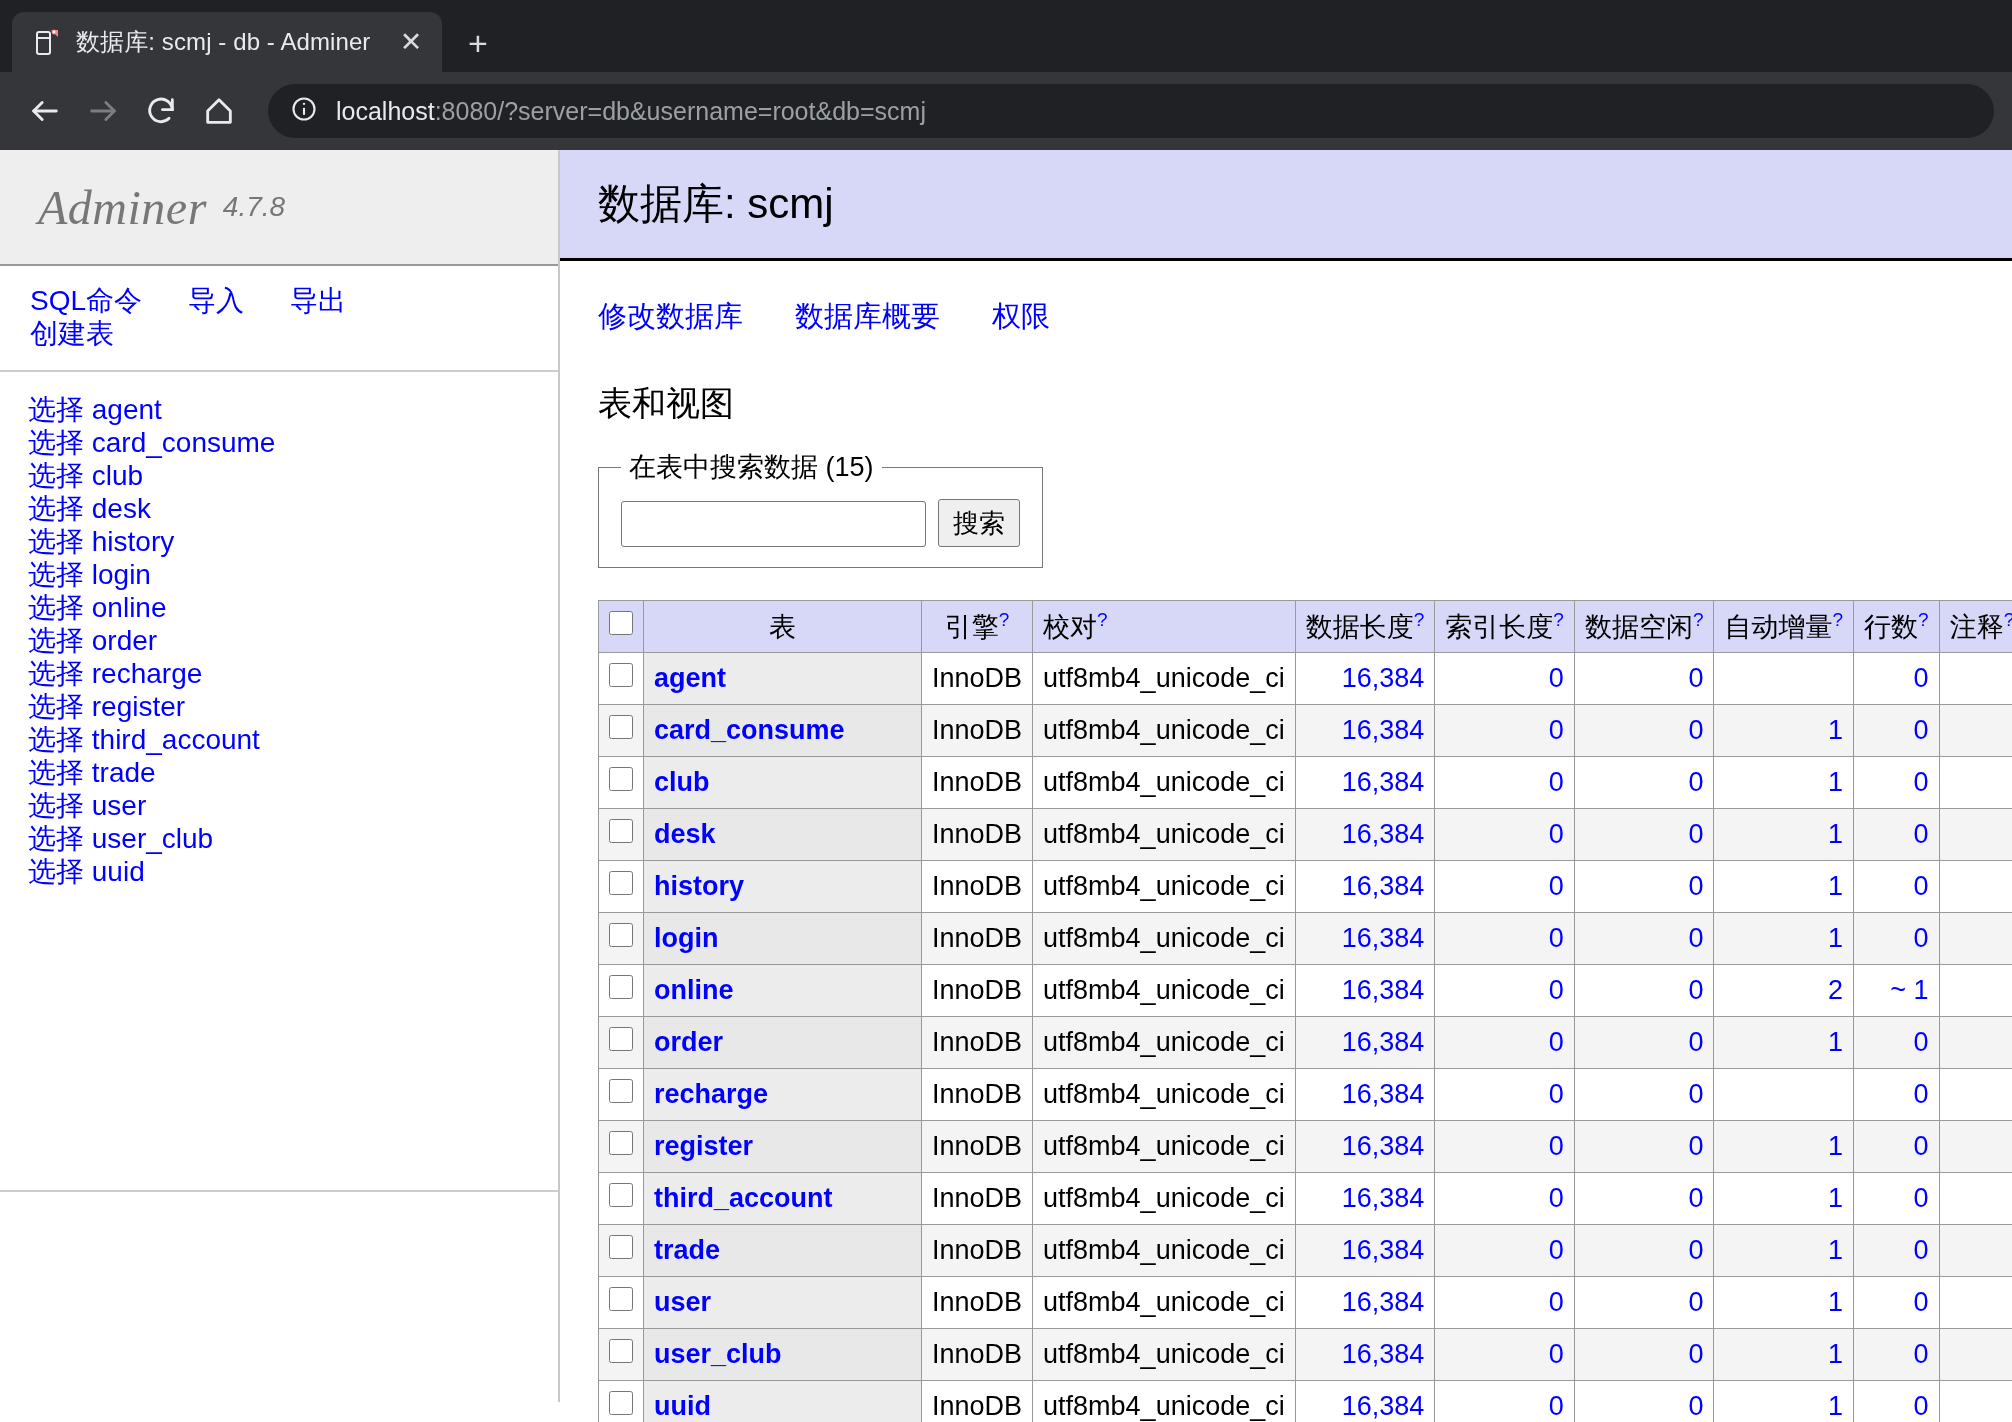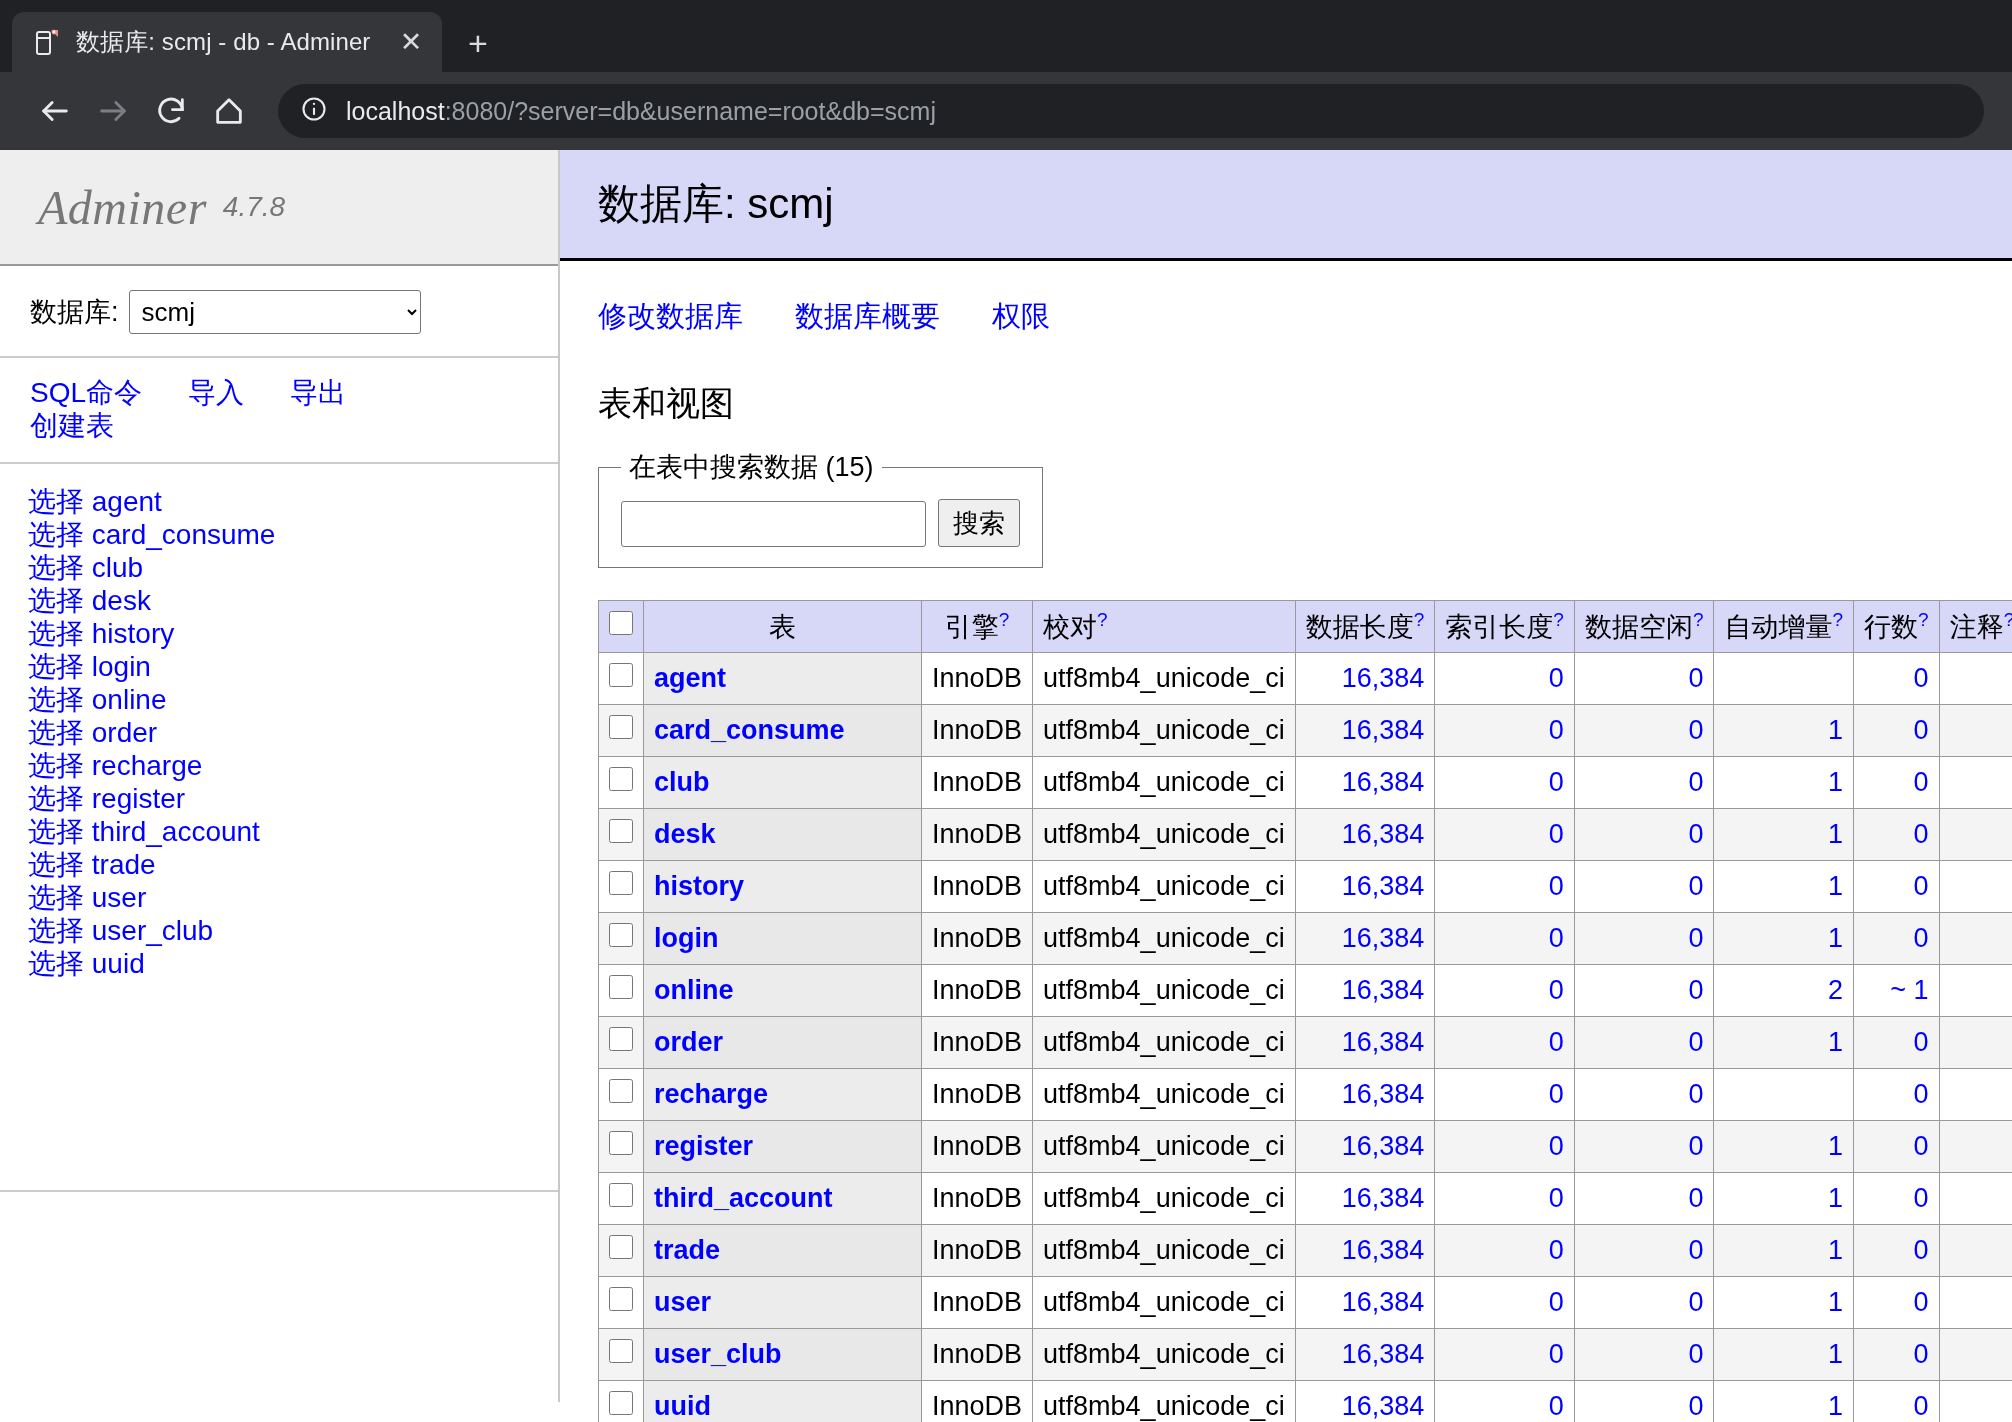--- a/index.html
+++ b/index.html
@@ -36,21 +36,21 @@
     color: #d8dadd; font-size: 27px; line-height: 1;
     width: 34px; text-align: center; cursor: pointer;
     font-family: "Liberation Sans", sans-serif;
   }
   .newtab {
     color: #d8dadd; font-size: 34px; line-height: 1;
     margin-left: 26px; margin-bottom: 12px; cursor: pointer;
   }
   .toolbar {
     height: 78px; background: #35363a;
-    display: flex; align-items: center; padding: 0 28px; gap: 4px;
+    display: flex; align-items: center; padding: 0 18px; gap: 4px;
   }
   .navbtn {
     width: 54px; height: 54px; display: flex;
     align-items: center; justify-content: center;
     cursor: pointer; border-radius: 50%;
   }
   .urlbar {
     flex: 1; height: 54px; background: #202124;
     border-radius: 27px; margin-left: 18px;
     display: flex; align-items: center; padding: 0 22px; gap: 18px;
@@ -244,26 +244,20 @@
 </div>
 
 <div class="page">
 
   <div id="menu">
     <div class="logo-box">
       <span class="logo-name">Adminer</span>
       <span class="logo-ver">4.7.8</span>
     </div>
 
-    <div class="db-row">
-      <span class="db-label">数据库:</span>
-      <select class="db-select">
-        <option>scmj</option>
-      </select>
-    </div>
 
     <div class="links-block">
       <a href="#">SQL命令</a><a href="#">导入</a><a href="#">导出</a><br>
       <a href="#">创建表</a>
     </div>
 
     <div class="tables-block">
       <span class="tbl-line"><a class="sel" href="#">选择</a> <a class="nm" href="#">agent</a></span>
       <span class="tbl-line"><a class="sel" href="#">选择</a> <a class="nm" href="#">card_consume</a></span>
       <span class="tbl-line"><a class="sel" href="#">选择</a> <a class="nm" href="#">club</a></span>

